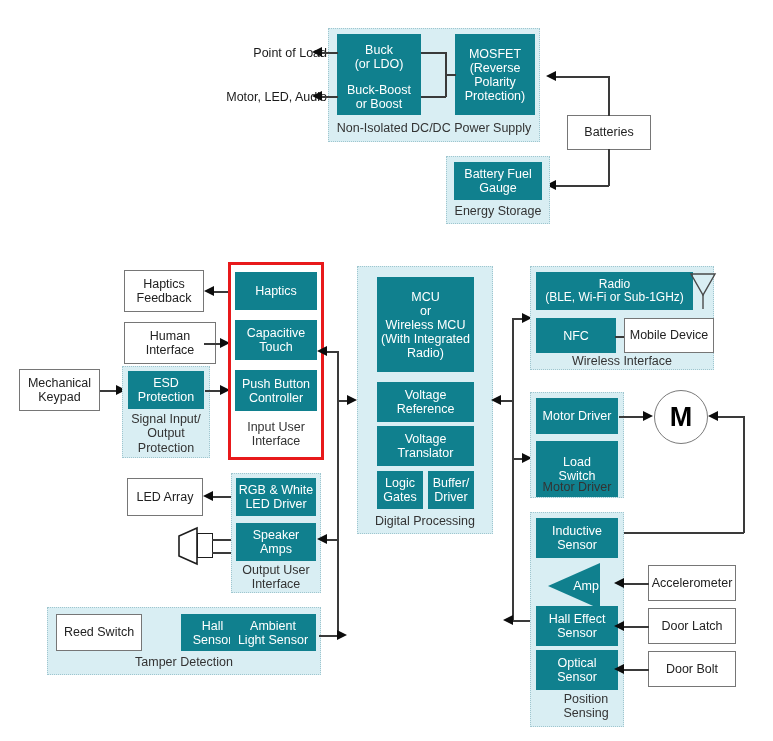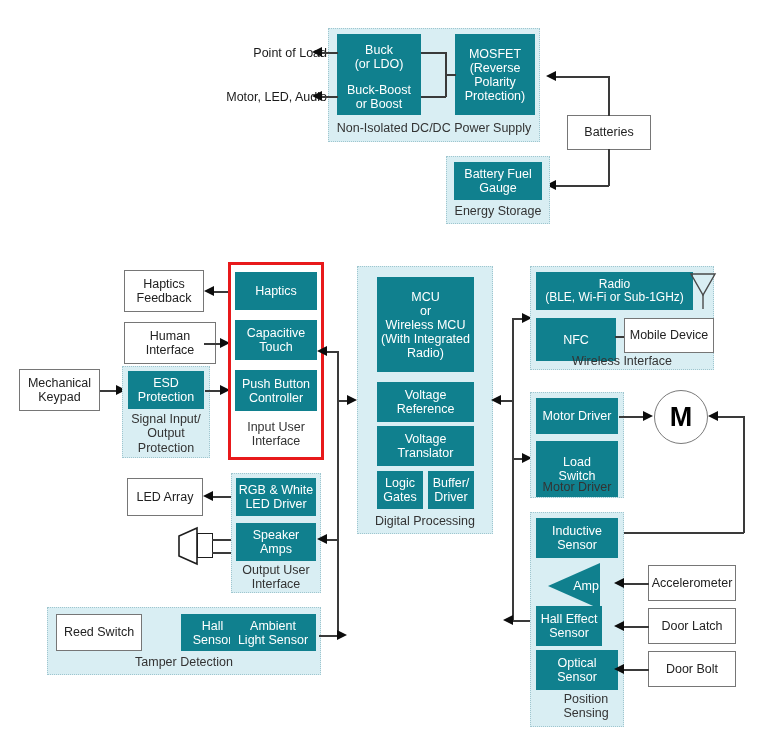--- a/index.html
+++ b/index.html
@@ -181,21 +181,21 @@
 
   <div class="blk" style="left:536px;top:272px;width:157px;height:38px;font-size:12px;">Radio<br>(BLE, Wi-Fi or Sub-1GHz)</div>
 
   <div class="antenna" style="left:688px;top:271px;width:30px;height:40px;">
     <svg width="30" height="40" viewBox="0 0 30 40">
       <polygon points="3,3 27,3 15,24" fill="none" stroke="#4a4a4a" stroke-width="1.4"></polygon>
       <line x1="15" y1="24" x2="15" y2="38" stroke="#4a4a4a" stroke-width="1.4"></line>
     </svg>
   </div>
 
-  <div class="blk" style="left:536px;top:318px;width:80px;height:43px;text-align:center;">NFC</div>
+  <div class="blk" style="left:536px;top:318px;width:80px;height:35px;text-align:center;">NFC</div>
 
   <div class="ln lnh" style="left:615px;top:336px;width:10px;"></div>
 
   <div class="wbox" style="left:624px;top:318px;width:90px;height:35px;">Mobile Device</div>
 
   <div class="cap" style="left:530px;top:353px;width:184px;height:17px;">Wireless Interface</div>
 
   <div class="panel" style="left:530px;top:392px;width:94px;height:106px;"></div>
 
   <div class="blk" style="left:536px;top:398px;width:82px;height:36px;">Motor Driver</div>
@@ -214,21 +214,21 @@
   <div class="ln lnv" style="left:743px;top:416px;height:117px;"></div>
   <div class="ln lnh" style="left:620px;top:532px;width:124px;"></div>
 
   <div class="panel" style="left:530px;top:512px;width:94px;height:215px;"></div>
 
   <div class="blk" style="left:536px;top:518px;width:82px;height:40px;">Inductive<br>Sensor</div>
 
   <div class="amp-tri" style="left:548px;top:563px;"></div>
   <div class="amp-txt" style="left:560px;top:579px;">Amp</div>
 
-  <div class="blk" style="left:536px;top:606px;width:66px;height:40px;">Hall Effect<br>Sensor</div>
+  <div class="blk" style="left:536px;top:606px;width:82px;height:40px;">Hall Effect<br>Sensor</div>
 
   <div class="blk" style="left:536px;top:650px;width:82px;height:40px;">Optical<br>Sensor</div>
 
   <div class="cap" style="left:530px;top:688px;width:112px;height:36px;">Position<br>Sensing</div>
 
   <div class="wbox" style="left:648px;top:565px;width:88px;height:36px;">Accelerometer</div>
   <div class="ln lnh" style="left:623px;top:583px;width:26px;"></div>
   <div class="ar ar-l" style="left:614px;top:578px;"></div>
 
   <div class="wbox" style="left:648px;top:608px;width:88px;height:36px;">Door Latch</div>

